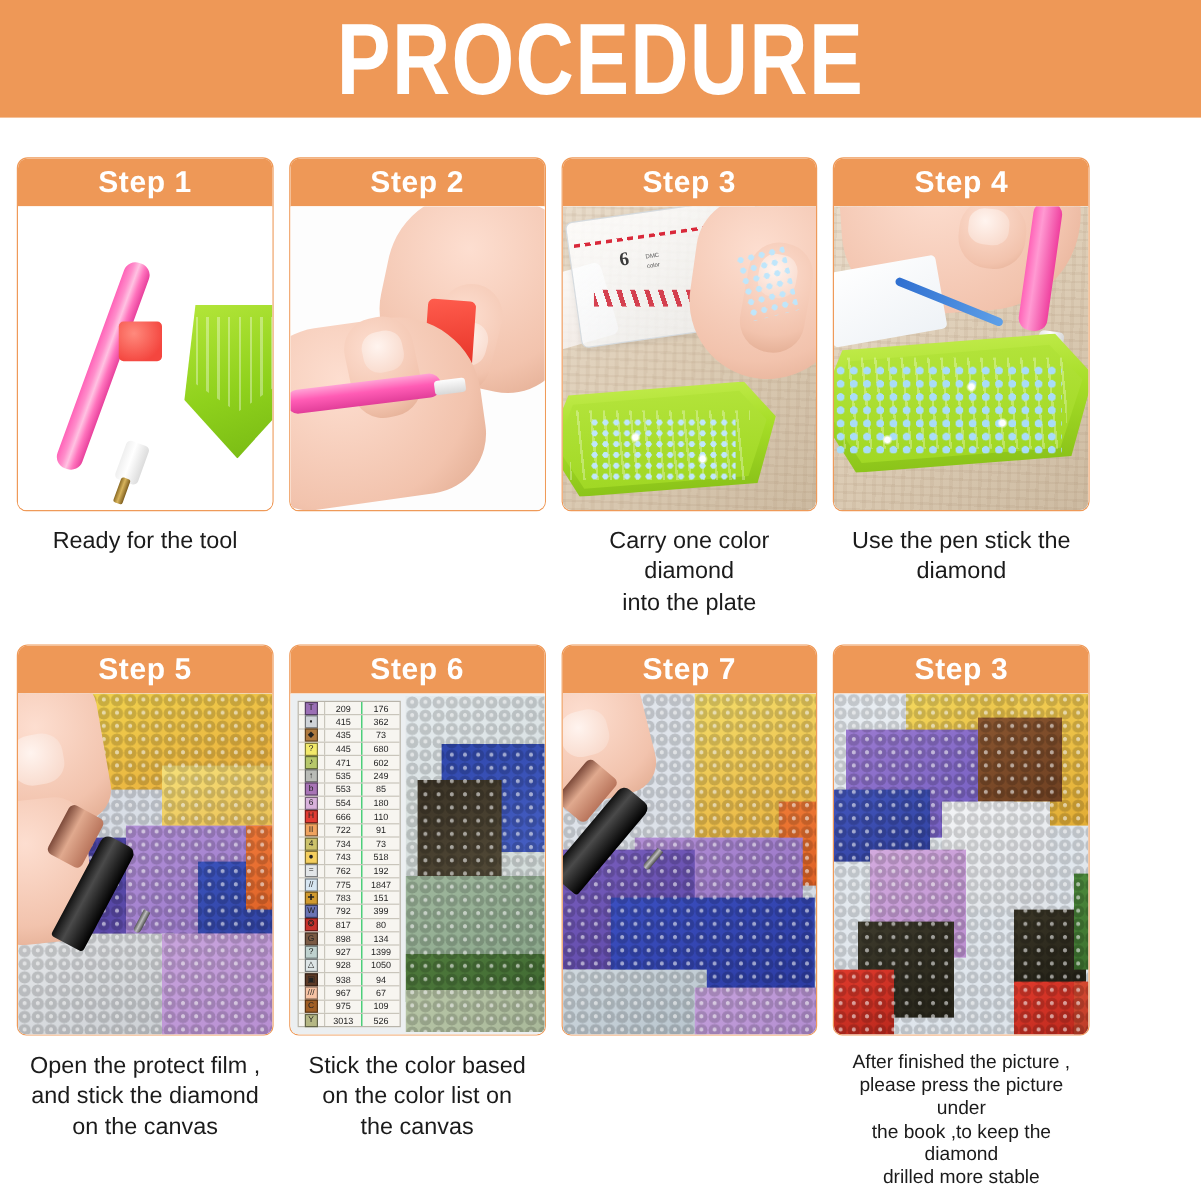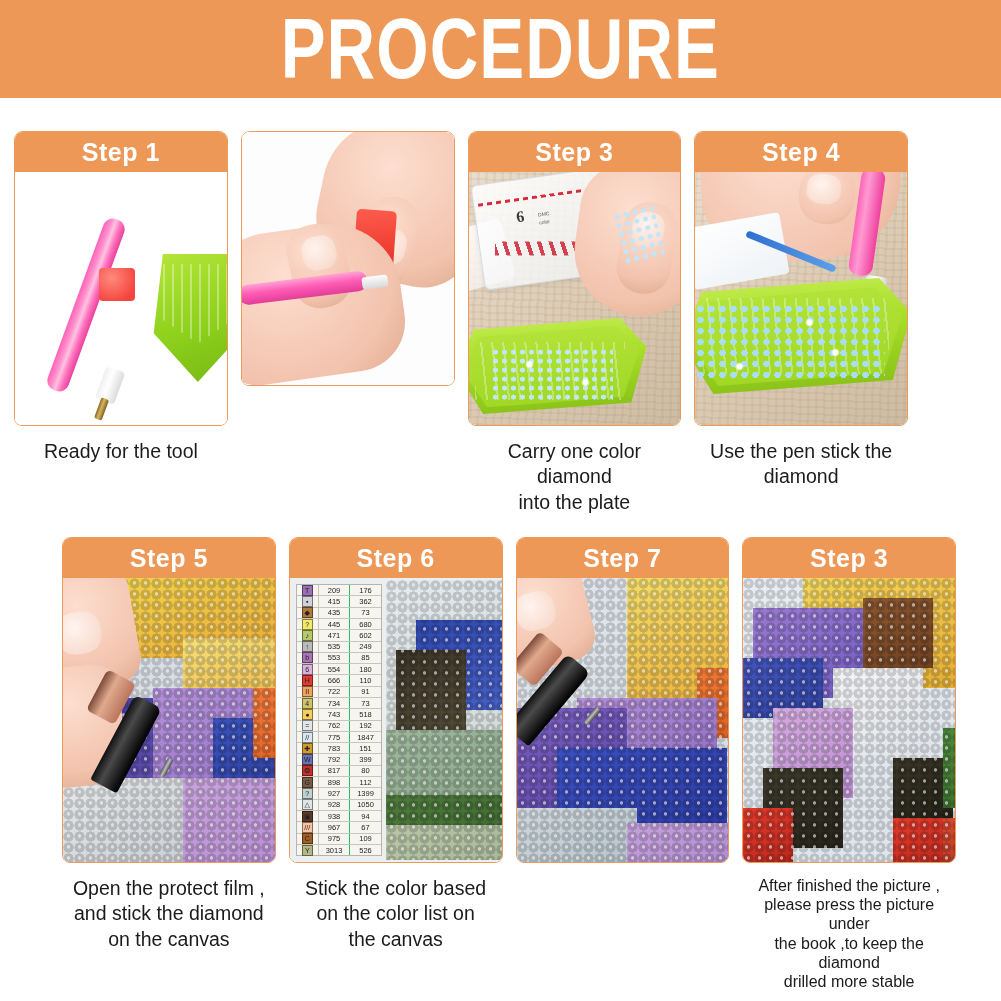--- a/index.html
+++ b/index.html
@@ -33,21 +33,21 @@
   
   .grid {
     width: 922px;
     padding: 0 14px;
     display: grid;
     grid-template-columns: repeat(4, 1fr);
     column-gap: 13px;
     row-gap: 0;
   }
   .row-top { margin-top: 33px; }
-  .row-bottom { margin-top: 22px; margin-left: 48px; }
+  .row-bottom { margin-top: 22px; }
 
   .step { width: 100%; }
 
   .card {
     width: 100%;
     border-radius: 9px 9px 8px 8px;
     overflow: hidden;
     border: 1.5px solid #ef9a59;
     background: #ffffff;
   }
@@ -410,20 +410,23 @@
           <div class="tray1-body"></div>
             <div class="tray1-lines"></div>
         </div>
       </div>
     </div>
     <div class="caption">Ready for the tool</div>
   </div>
 
   <div class="step">
     <div class="card">
+      <div class="card-head">
+        <span class="card-head-label">Step 2</span>
+      </div>
       <div class="photo">
         <div class="fill" style="background:#fdfdfd"></div>
         <div class="hand-b skin"></div>
         <div class="finger skin" style="left:120px;top:64px;width:52px;height:92px;transform:rotate(14deg)"></div>
         <div class="nail" style="left:130px;top:96px;width:34px;height:36px;transform:rotate(14deg)"></div>
         <div class="wax2"></div>
         <div class="hand-a skin"></div>
         <div class="finger skin" style="left:48px;top:92px;width:58px;height:84px;transform:rotate(-12deg)"></div>
         <div class="nail" style="left:60px;top:104px;width:34px;height:34px;transform:rotate(-12deg)"></div>
         <div class="pen2"></div>
@@ -653,21 +656,21 @@
                 <i style="background:#c8312b">❂</i>
               </div>
               <div class="c-code">817</div>
               <div class="c-cnt">80</div>
             </div>
           <div class="chart-row">
               <div class="c-sym">
                 <i style="background:#7a5a44">G</i>
               </div>
               <div class="c-code">898</div>
-              <div class="c-cnt">112</div>
+              <div class="c-cnt">134</div>
             </div>
           <div class="chart-row">
               <div class="c-sym">
                 <i style="background:#bfd2cf">?</i>
               </div>
               <div class="c-code">927</div>
               <div class="c-cnt">1399</div>
             </div>
           <div class="chart-row">
               <div class="c-sym">

